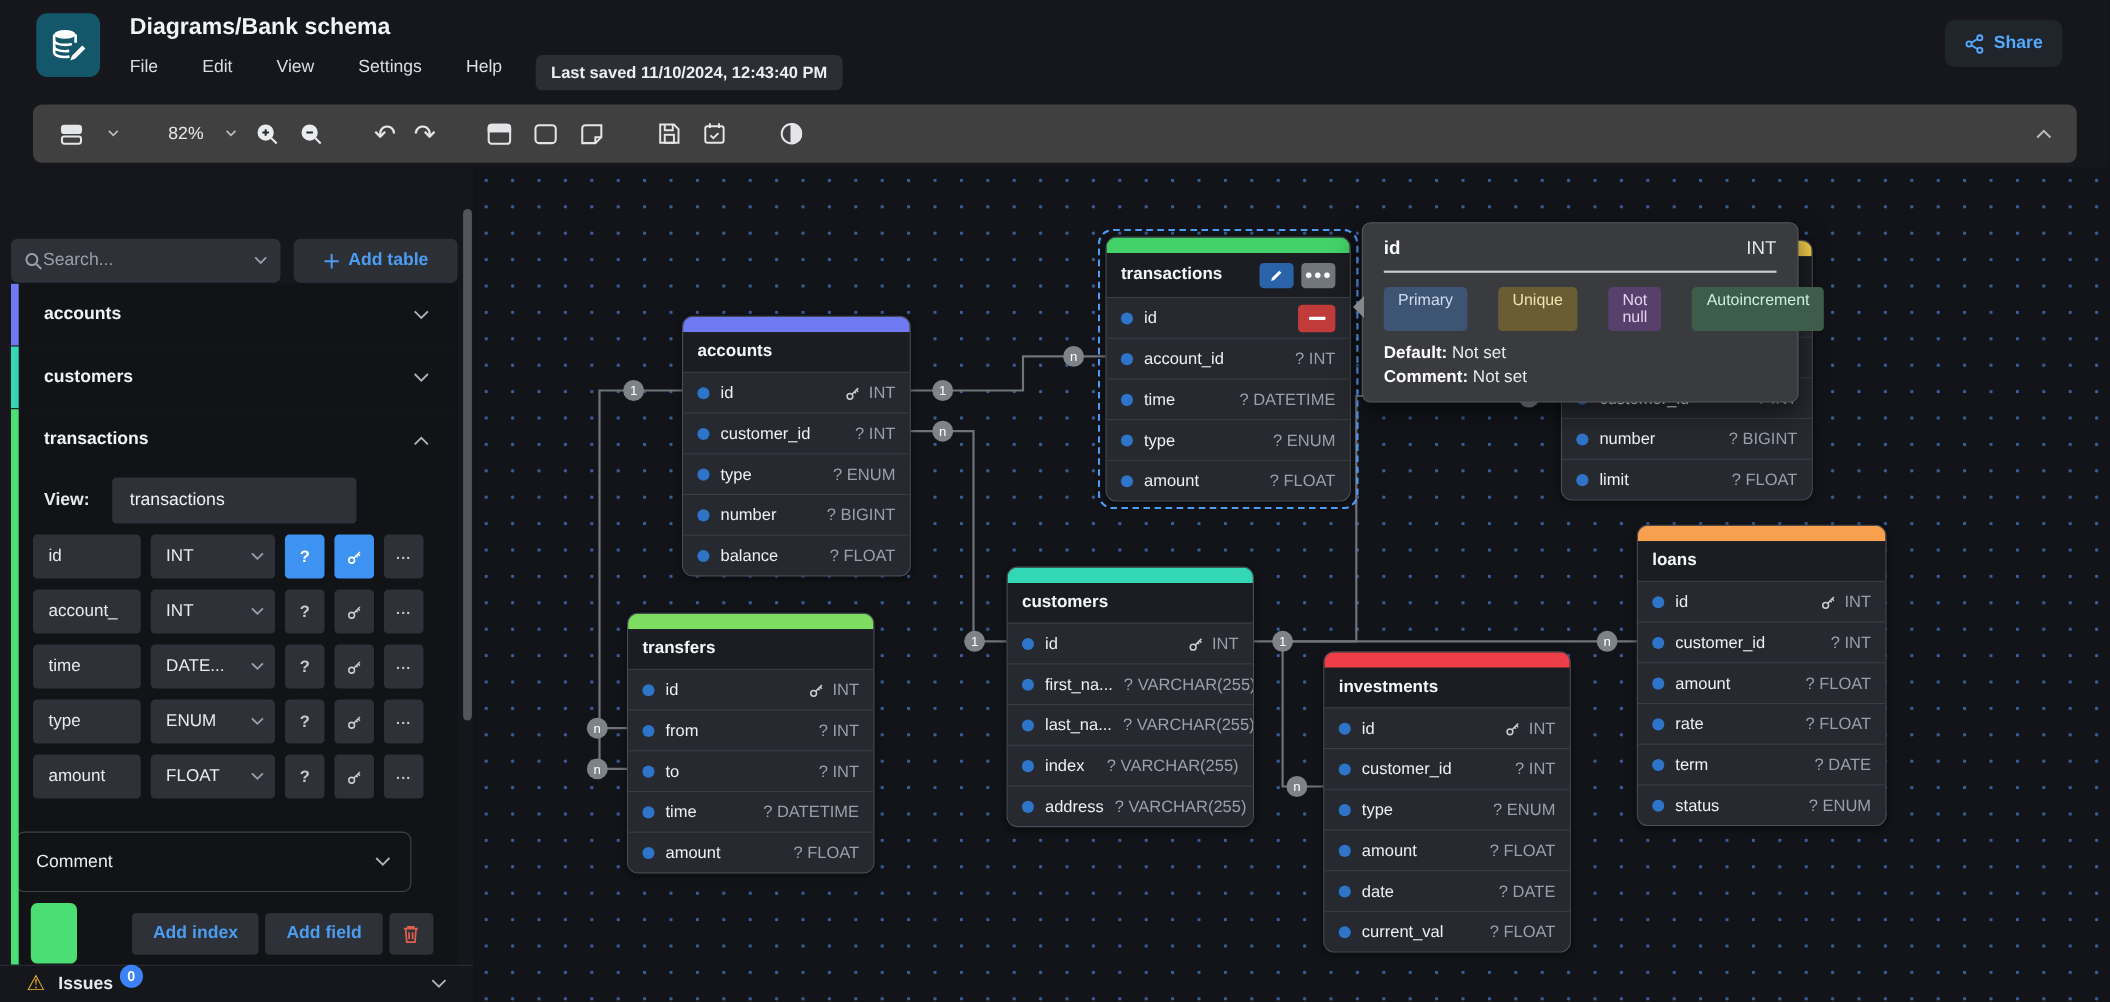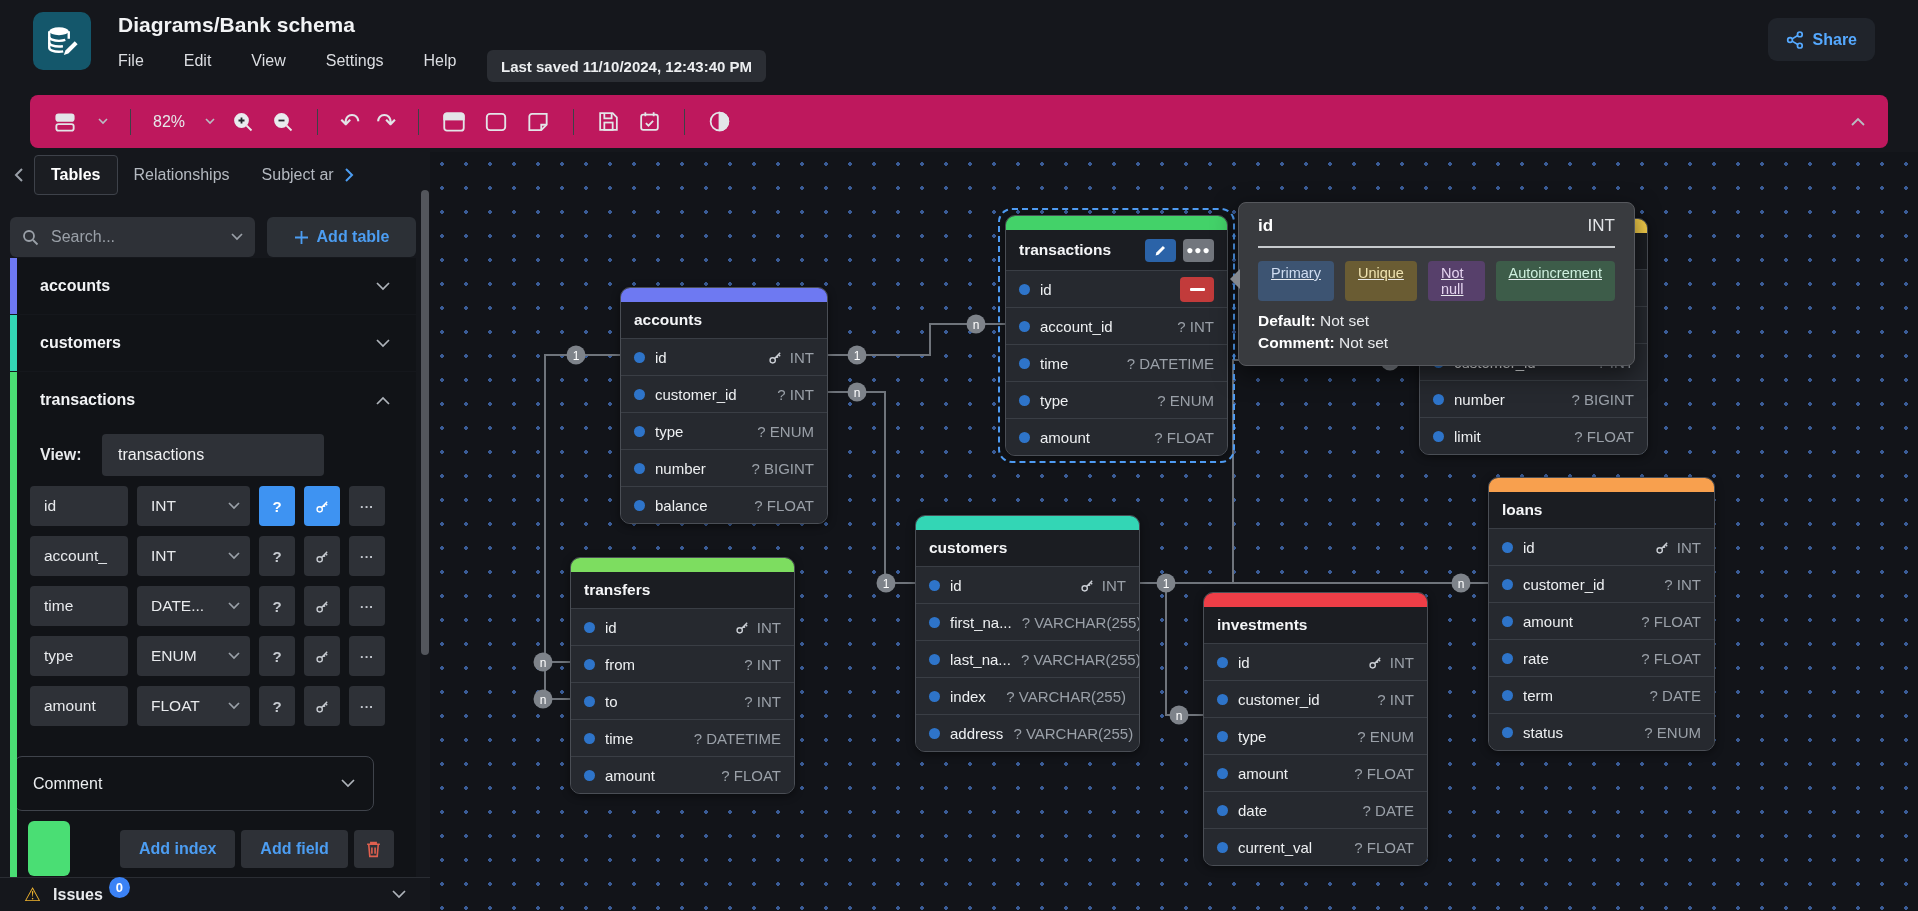--- a/index.html
+++ b/index.html
@@ -17,21 +17,21 @@
           display:flex; align-items:center; justify-content:center; }
   .app-title { position:absolute; left:118px; top:13px; font-size:21px; font-weight:600; color:#f2f3f5; }
   .menu-row { position:absolute; left:118px; top:52px; display:flex; gap:40px; font-size:16px; color:#dcdee2; }
   .menu-item { cursor:default; }
   .last-saved { position:absolute; left:487px; top:50px; height:32px; background:#2b2e34; border-radius:6px;
                 display:flex; align-items:center; padding:0 14px; font-size:15px; font-weight:700; color:#eceef0; }
   .share-btn { position:absolute; right:43px; top:18px; height:43px; background:#20242b; border-radius:9px;
                display:flex; align-items:center; gap:9px; padding:0 18px; color:#55a9ff; font-size:16px; font-weight:600;justify-content:center; }
 
   
-  .toolbar { position:absolute; left:30px; top:95px; width:1858px; height:53px; background:#be185d; border-radius:8px;
+  .toolbar { position:absolute; left:30px; top:95px; width:1858px; height:53px; background:#404040; border-radius:8px;
              display:flex; align-items:center; padding:0 22px; gap:16px; z-index:21; }
   .tb-group { display:flex; align-items:center; gap:16px; }
   .tb-divider { width:1px; height:26px; background:#3d4147; margin:0 6px; }
   .tb-icon { display:flex; align-items:center; justify-content:center; color:#e3e5e8; }
   .tb-caret { margin-left:4px; }
   .zoom-label { font-size:16px; color:#e6e8ea; }
   .undo-glyph { font-family:"DejaVu Sans",sans-serif; font-size:24px; line-height:22px; color:#e3e5e8; }
   .tb-collapse { margin-left:auto; }
 
   
@@ -39,21 +39,21 @@
   .side-scrollbar { position:absolute; left:421px; top:38px; width:8px; height:465px; background:#53565c; border-radius:4px; }
   .tabs-row { position:absolute; left:0; top:0; width:430px; height:46px; display:flex; align-items:center; }
   .tab-back { margin:0 10px 0 13px; color:#9aa0a8; }
   .tab { font-size:16px; color:#b4b9c0; padding:10px 16px; white-space:nowrap; }
   .tab.active { color:#ffffff; font-weight:700; border:1px solid #3e424a; border-radius:4px; background:#1b1d22; }
   .tab.clip { max-width:96px; overflow:hidden; }
   .tab-fwd { margin-left:2px; color:#4c9df2; }
 
   .search-row { position:absolute; left:10px; top:65px; width:406px; display:flex; gap:12px; }
   .search-box { width:245px; height:40px; background:#2e3137; border-radius:6px; display:flex; align-items:center; padding:0 12px; }
-  .search-text { color:#9aa0a8; margin-left:12px; font-size:16px; flex:1; }
+  .search-text { color:#9aa0a8; margin-left:0; font-size:16px; flex:1; }
   .add-table-btn { width:149px; height:40px; background:#2c3036; border-radius:6px; display:flex; align-items:center;
                    justify-content:center; gap:8px; color:#4c9df2; font-size:16px; font-weight:600; }
 
   .accordion { position:absolute; left:10px; top:106px; width:406px; }
   .acc-item { position:relative; height:56px; background:#111317; margin-bottom:1px; display:flex; align-items:center;
               padding-left:30px; font-size:16px; font-weight:700; color:#f2f3f5; }
   .acc-bar { position:absolute; left:0; top:0; bottom:0; width:7px; }
   .acc-chev { position:absolute; right:26px; color:#aeb3ba; }
 
   .t-section { position:relative; background:#111317; padding-bottom:14px; }
@@ -111,21 +111,21 @@
   .minus-bar { width:15px; height:3px; background:#fff; border-radius:1px; }
 
   .popup { position:absolute; background:#393b3f; border:1px solid #56585d; border-radius:8px; z-index:6;
            box-shadow:0 8px 24px rgba(0,0,0,.55); padding:13px 19px; }
   .popup-arrow { position:absolute; left:-9px; top:66px; width:0; height:0; border-top:10px solid transparent;
                  border-bottom:10px solid transparent; border-right:10px solid #84888e; }
   .popup-title-row { display:flex; justify-content:space-between; align-items:baseline; }
   .popup-field { font-size:17px; font-weight:700; color:#fff; }
   .popup-type { font-size:17px; color:#e3e5e8; }
   .popup-hr { border:none; border-top:2px solid #c7cacd; margin:10px 0 13px; }
-  .popup-badges { display:flex; gap:11px;text-decoration:underline; }
+  .popup-badges { display:flex; gap:28px; }
   .pbadge { padding:4px 13px; border-radius:4px; font-size:14.5px; }
   .popup-kv { margin-top:11px; font-size:15.5px; color:#e8eaed; }
   .popup-kv b { color:#fff; }
 </style>
 </head>
 <body>
 
 <div class="topbar">
   <div class="logo">
     <svg width="36" height="36" viewBox="0 0 24 24" fill="none" stroke="#ffffff" stroke-width="1.6">
@@ -235,35 +235,20 @@
     </span>
     <span class="tb-icon tb-collapse">
       <svg width="16" height="10" viewBox="0 0 16 10">
           <path d="M2 8l6-6 6 6" stroke="#b9bdc3" stroke-width="1.8" fill="none"></path>
         </svg>
     </span>
   </div>
 </div>
 
 <div class="sidebar">
-  <div class="tabs-row">
-    <span class="tab-back">
-      <svg width="11" height="16" viewBox="0 0 11 16">
-          <path d="M9 2L3 8l6 6" stroke="#9aa0a8" stroke-width="2" fill="none"></path>
-        </svg>
-    </span>
-    <span class="tab active">Tables</span>
-    <span class="tab">Relationships</span>
-    <span class="tab clip">Subject ar</span>
-    <span class="tab-fwd">
-      <svg width="11" height="16" viewBox="0 0 11 16">
-          <path d="M2 2l6 6-6 6" stroke="#4c9df2" stroke-width="2" fill="none"></path>
-        </svg>
-    </span>
-  </div>
 
   <div class="search-row">
     <div class="search-box">
       <svg width="17" height="17" viewBox="0 0 17 17" fill="none" stroke="#9aa0a8" stroke-width="1.8">
         <circle cx="7" cy="7" r="5"></circle>
           <path d="M11 11l4.5 4.5"></path>
       </svg>
       <span class="search-text">Search...</span>
       <svg width="12" height="8" viewBox="0 0 12 8">
           <path d="M1 1l5 5 5-5" stroke="#9aa0a8" stroke-width="1.7" fill="none"></path>

